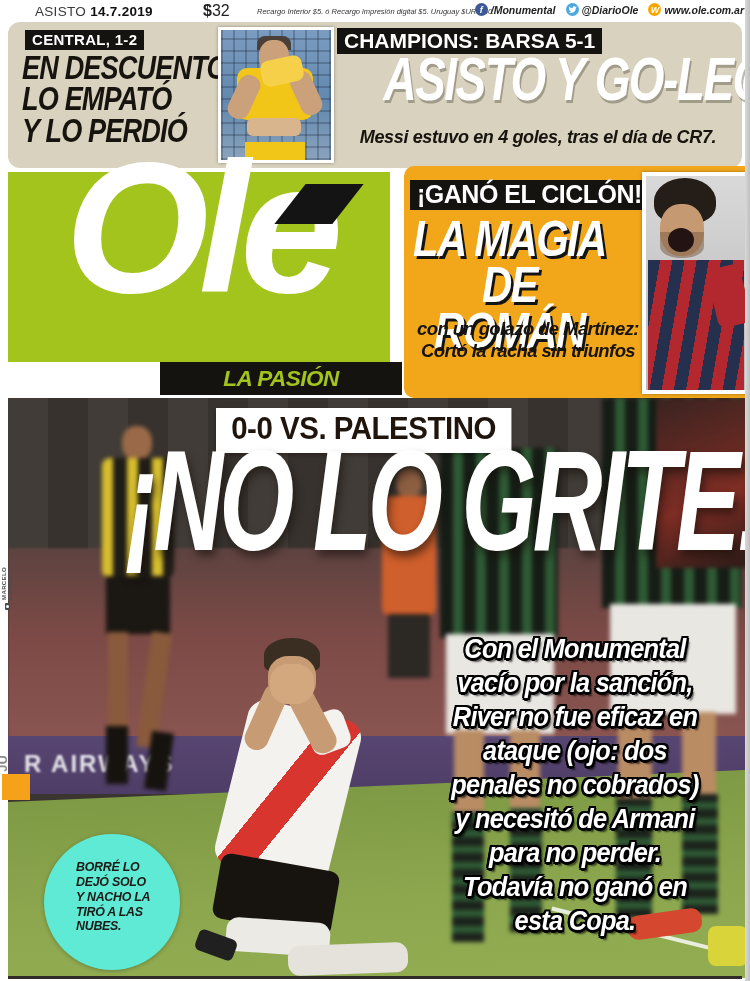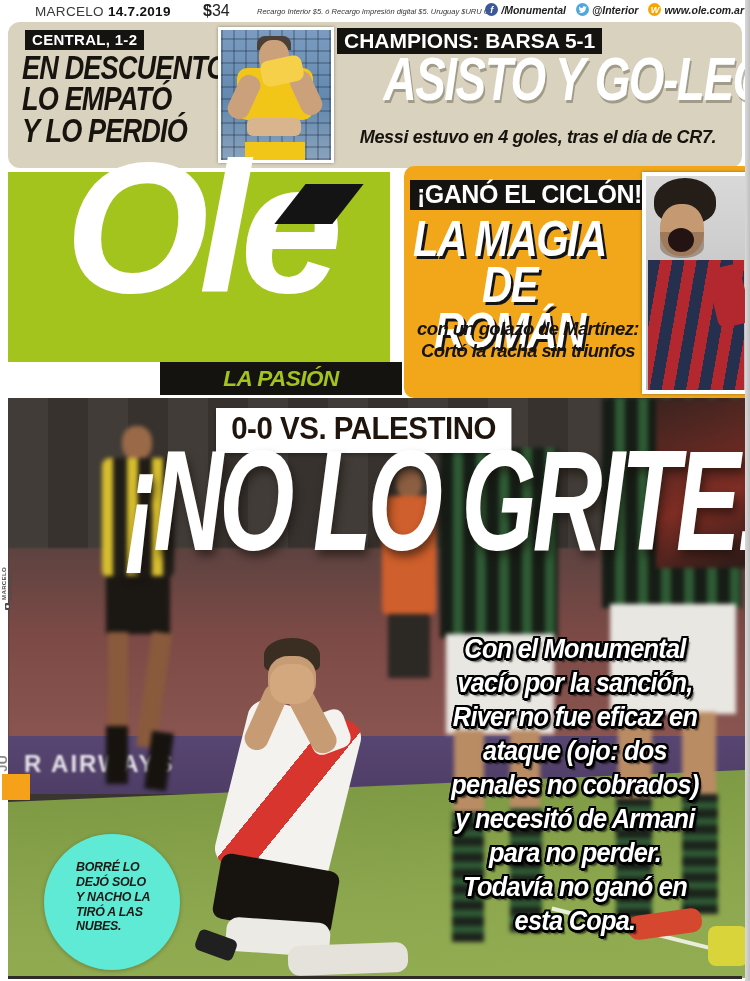--- a/index.html
+++ b/index.html
@@ -202,37 +202,37 @@
       font-weight:700;color:#8a8a8a;}
   .fold-square{left:2px;top:774px;width:28px;height:26px;background:#f5a11a;z-index:5;}
 
   .bottom-line{left:8px;top:976px;width:734px;height:3px;background:#2e2b28;}
   .right-edge{left:745px;top:0;width:5px;height:981px;background:linear-gradient(90deg,#d9d9d9,#bfbfbf);}
 </style>
 </head>
 <body>
 
 <div class="abs topbar">
-  <div class="abs tb-day"><span>MARCELO</span>&nbsp;<b>14.7.2019</b></div>
-  <div class="abs tb-price"><span class="sym">$</span><span>34</span></div>
+  <div class="abs tb-day"><span>ASISTO</span>&nbsp;<b>14.7.2019</b></div>
+  <div class="abs tb-price"><span class="sym">$</span><span>32</span></div>
   <div class="abs tb-fine">Recargo Interior $5. ó Recargo impresión digital $5. Uruguay $URU 60.</div>
   <div class="abs tb-social">
     <span class="soc">
       <span class="badge" style="background:#3b5998">
           <span>f</span>
         </span>
       <span>/Monumental</span>
     </span>
     <span class="soc">
       <span class="badge" style="background:#4ea8e0">
         <svg width="9" height="8" viewBox="0 0 10 9">
             <path d="M10 1.2c-.4.2-.8.3-1.2.4.4-.3.7-.7.9-1.2-.4.3-.9.5-1.4.6C7.9.6 7.4.4 6.9.4 5.9.4 5.1 1.2 5.1 2.2c0 .1 0 .3.1.4C3.6 2.5 2.2 1.8 1.3.7c-.2.3-.3.6-.3 1 0 .6.3 1.2.8 1.5-.3 0-.6-.1-.8-.2 0 .9.6 1.6 1.5 1.8-.2 0-.3.1-.5.1H1.6c.2.7.9 1.3 1.7 1.3C2.7 6.7 1.9 7 1 7H.6c.8.5 1.8.8 2.8.8 3.4 0 5.3-2.8 5.3-5.3v-.2c.5-.3.9-.7 1.3-1.1z" fill="#fff"></path>
           </svg>
       </span>
-      <span>@Interior</span>
+      <span>@DiarioOle</span>
     </span>
     <span class="soc">
       <span class="badge" style="background:#f7a600">
           <span>W</span>
         </span>
       <span>www.ole.com.ar</span>
     </span>
   </div>
 </div>
 

